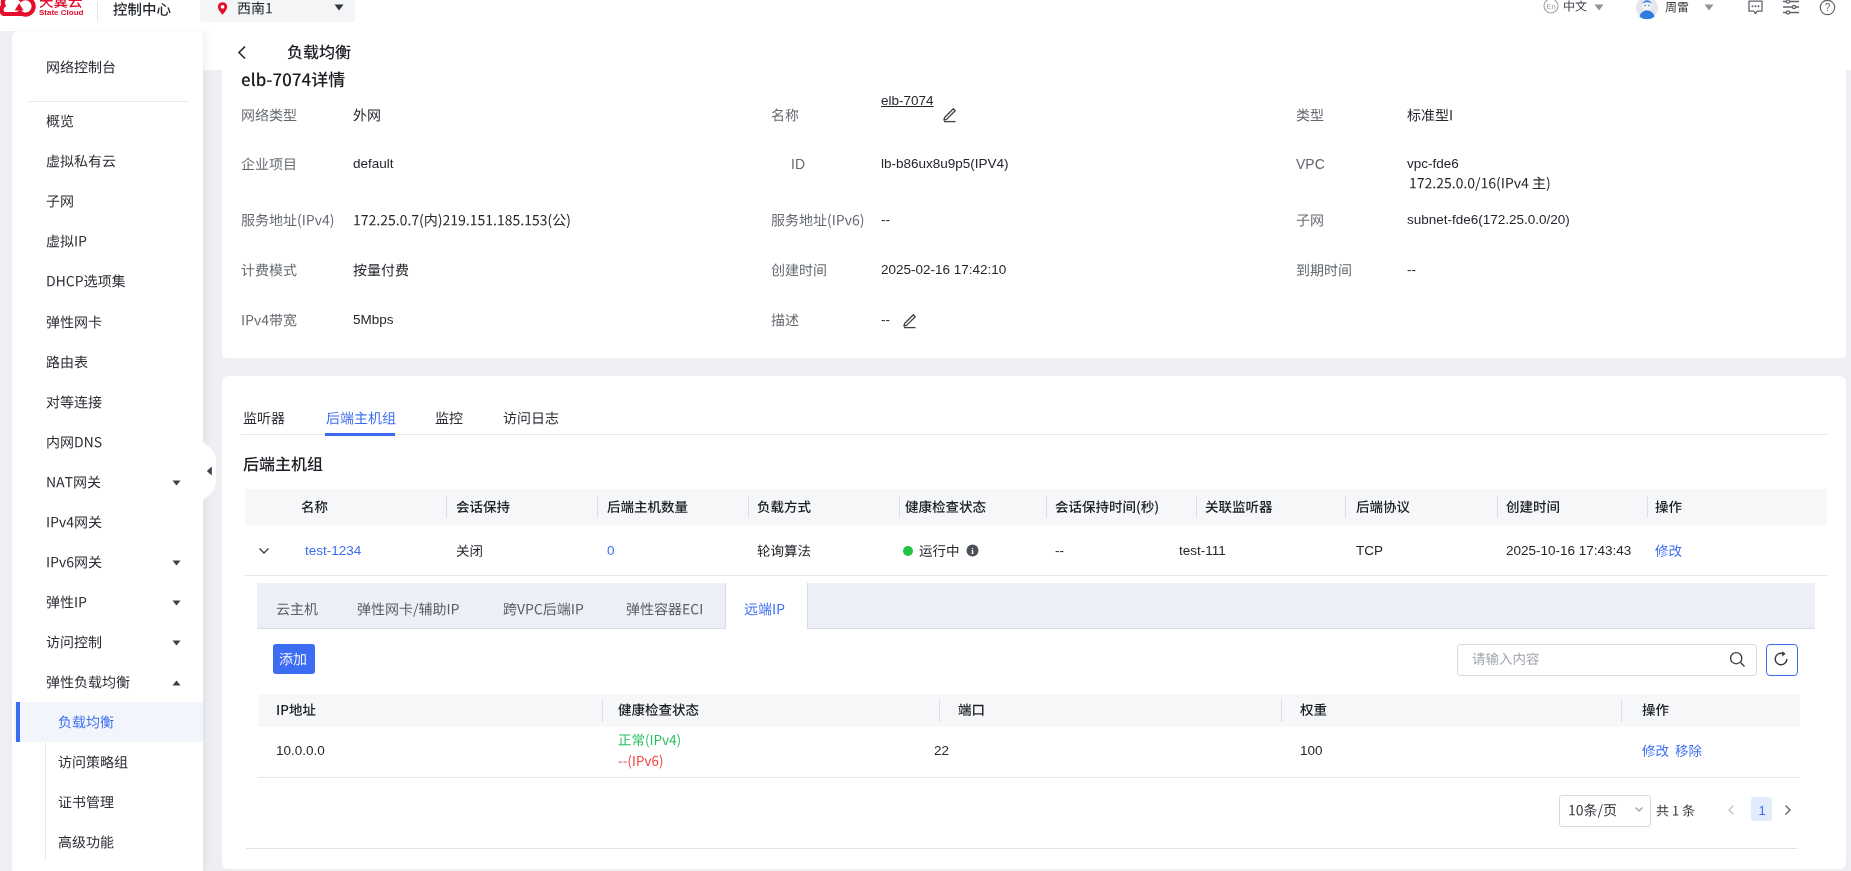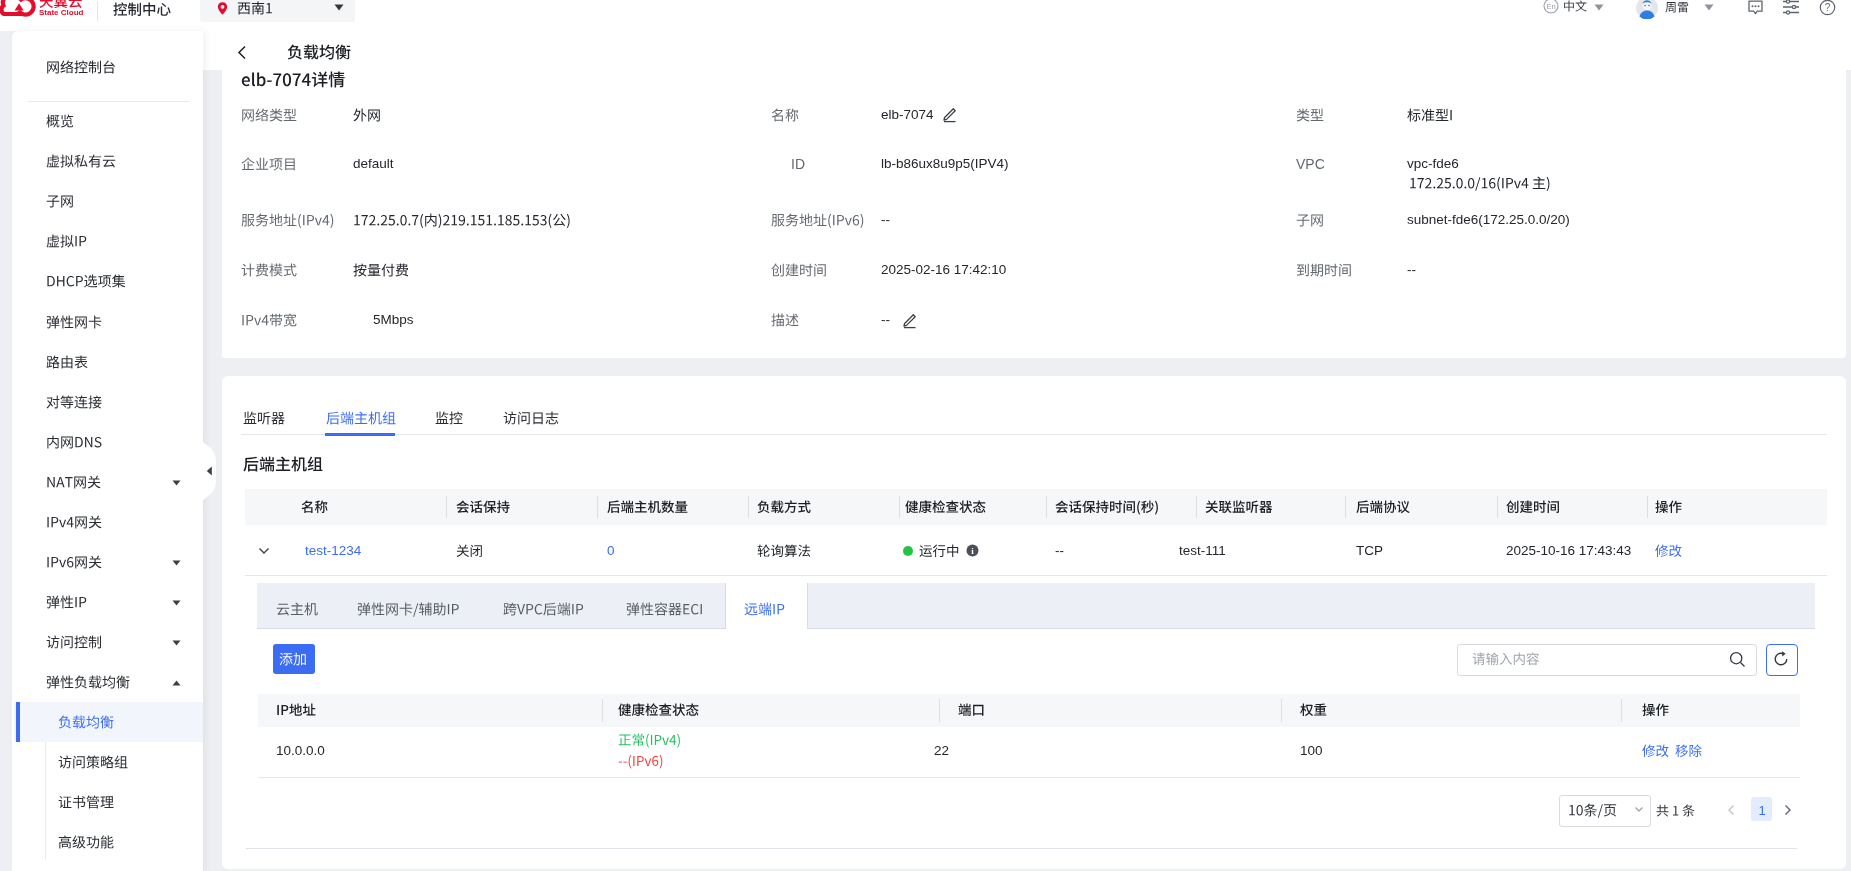--- a/index.html
+++ b/index.html
@@ -617,28 +617,28 @@
     <svg style="position:absolute;left:241.0px;top:313.0px;overflow:visible" width="56.0" height="14">
       <g fill="#63686f" transform="translate(0,12.32) scale(0.014000,-0.014000)">
         <use href="#g27" x="0"></use>
         <use href="#g28" x="293"></use>
         <use href="#g51" x="926"></use>
         <use href="#g52" x="1447"></use>
         <use href="#g112" x="2002"></use>
         <use href="#g113" x="3002"></use>
       </g>
     </svg>
-    <div style="position:absolute;left:353px;top:311.0px;font:400 13.5px 'Liberation Sans',sans-serif;line-height:18px;color:#23262c;white-space:nowrap;margin-left:20px;">5Mbps</div>
+    <div style="position:absolute;left:353px;top:311.0px;font:400 13.5px 'Liberation Sans',sans-serif;line-height:18px;color:#23262c;white-space:nowrap;">5Mbps</div>
     <svg style="position:absolute;left:771.0px;top:108.0px;overflow:visible" width="28.0" height="14">
       <g fill="#63686f" transform="translate(0,12.32) scale(0.014000,-0.014000)">
         <use href="#g114" x="0"></use>
         <use href="#g115" x="1000"></use>
       </g>
     </svg>
-    <div style="position:absolute;left:881px;top:106.0px;font:400 13.5px 'Liberation Sans',sans-serif;line-height:18px;color:#23262c;white-space:nowrap;">elb-7074</div>
+    <div style="position:absolute;left:881px;top:92px;font:400 13.5px 'Liberation Sans',sans-serif;line-height:18px;color:#23262c;white-space:nowrap;text-decoration:underline;">elb-7074</div>
     <svg style="position:absolute;left:941px;top:107px" width="16" height="16" viewBox="0 0 16 16">
 <path d="M12.3 1.8 L14.2 3.7 L5.5 12.4 L3 13 L3.6 10.5 Z" fill="none" stroke="#3c4047" stroke-width="1.3" stroke-linejoin="round"></path>
 <path d="M3 14.6 H14.5" stroke="#3c4047" stroke-width="1.3"></path>
     </svg>
     <div style="position:absolute;left:791px;top:155.0px;font:400 14px 'Liberation Sans',sans-serif;line-height:18px;color:#63686f;white-space:nowrap;">ID</div>
     <div style="position:absolute;left:881px;top:155.0px;font:400 13.5px 'Liberation Sans',sans-serif;line-height:18px;color:#23262c;white-space:nowrap;">lb-b86ux8u9p5(IPV4)</div>
     <svg style="position:absolute;left:771.0px;top:213.0px;overflow:visible" width="93.5" height="14">
       <g fill="#63686f" transform="translate(0,12.32) scale(0.014000,-0.014000)">
         <use href="#g90" x="0"></use>
         <use href="#g91" x="1000"></use>

